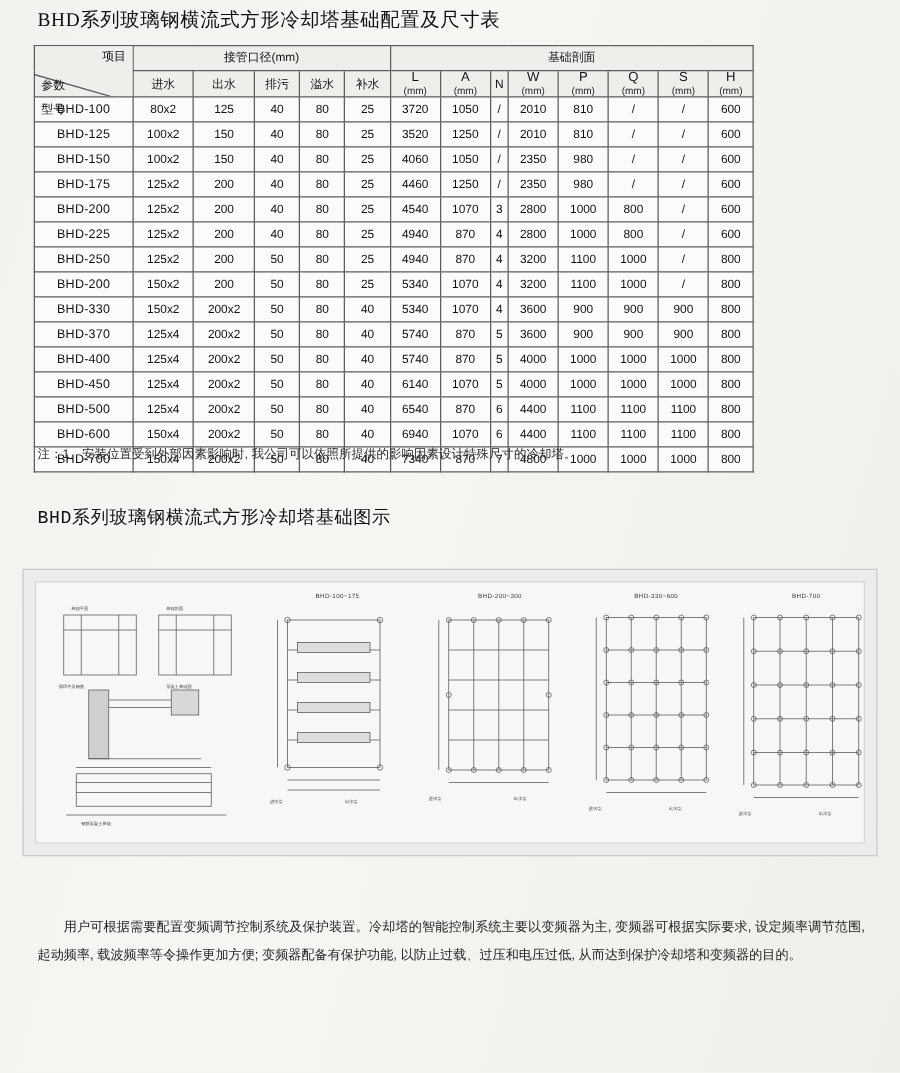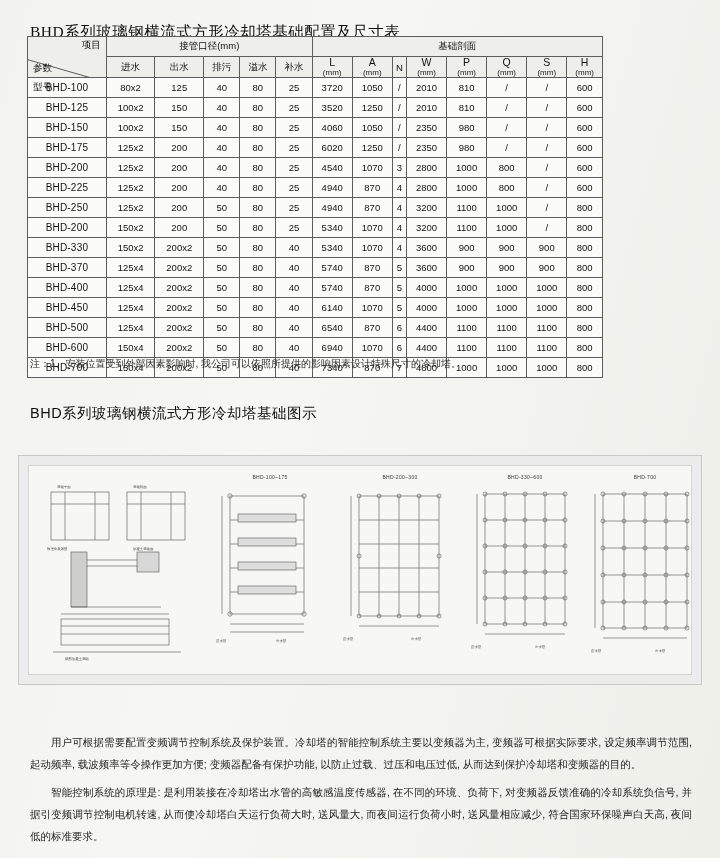--- a/index.html
+++ b/index.html
@@ -18,21 +18,21 @@
   .page {
     position: absolute;
     left: 0; top: 0;
     width: 720px;
     height: 858px;
     background: linear-gradient(105deg,#f2f2ee 0%, #f6f6f2 40%, #efefea 100%);
   }
   .title-main {
     position: absolute;
     left: 30px;
-    top: 22px;
+    top: 6px;
     font-size: 15.5px;
     letter-spacing: 0.5px;
     color: #101010;
     font-family: "Liberation Serif", serif;
     font-weight: 500;
   }
   table.spec {
     position: absolute;
     left: 27px;
     top: 36px;
@@ -109,21 +109,21 @@
     line-height: 17px;
     color: #2a2a2a;
   }
   .notes .n-row { display: block; }
   .notes .n-indent { display: inline-block; width: 22px; }
   .title-sub {
     position: absolute;
     left: 30px;
     top: 404px;
     font-size: 14.5px;
-    font-family: Liberation Sans, sans-serif;
+    font-family: Liberation Mono, monospace;
     color: #101010;
     letter-spacing: 0.5px;
   }
   .fig-frame {
     position: absolute;
     left: 18px;
     top: 455px;
     width: 684px;
     height: 230px;
     background: #ececec;
@@ -270,21 +270,21 @@
         <td>/</td>
         <td>600</td>
       </tr>
       <tr>
         <td class="model">BHD-175</td>
         <td>125x2</td>
         <td>200</td>
         <td>40</td>
         <td>80</td>
         <td>25</td>
-        <td>6020</td>
+        <td>4460</td>
         <td>1250</td>
         <td>/</td>
         <td>2350</td>
         <td>980</td>
         <td>/</td>
         <td>/</td>
         <td>600</td>
       </tr>
       <tr>
         <td class="model">BHD-200</td>
@@ -682,14 +682,13 @@
           <text x="66" y="168">出水管</text>
         </g>
       </svg>
     </div>
 
   </div>
 </div>
 
 <div class="body-text">
   <p>用户可根据需要配置变频调节控制系统及保护装置。冷却塔的智能控制系统主要以变频器为主, 变频器可根据实际要求, 设定频率调节范围, 起动频率, 载波频率等令操作更加方便; 变频器配备有保护功能, 以防止过载、过压和电压过低, 从而达到保护冷却塔和变频器的目的。</p>
-  <p>智能控制系统的原理是: 是利用装接在冷却塔出水管的高敏感温度传感器, 在不同的环境、负荷下, 对变频器反馈准确的冷却系统负信号, 并据引变频调节控制电机转速, 从而使冷却塔白天运行负荷大时, 送风量大, 而夜间运行负荷小时, 送风量相应减少, 符合国家环保噪声白天高, 夜间低的标准要求。</p>
 </div>
 
 </body></html>

